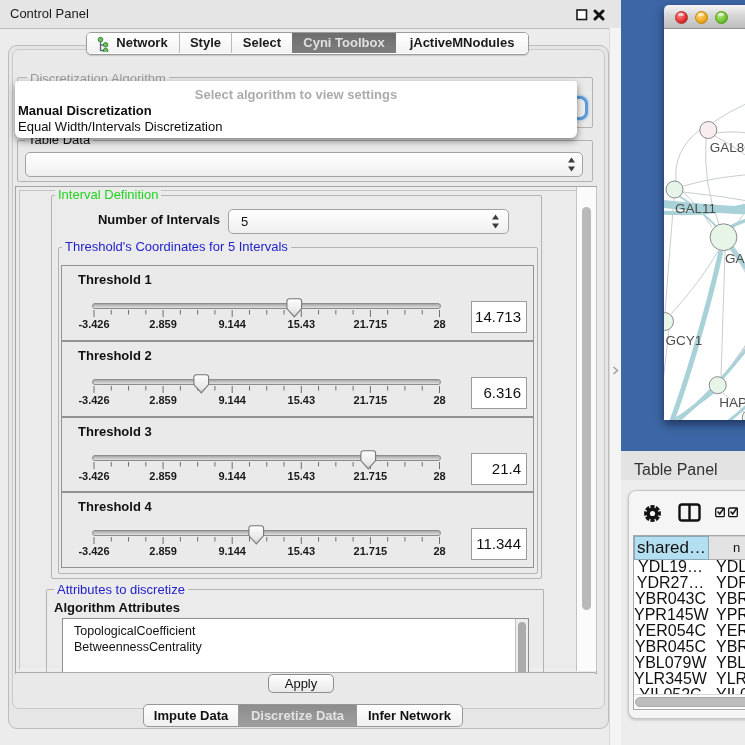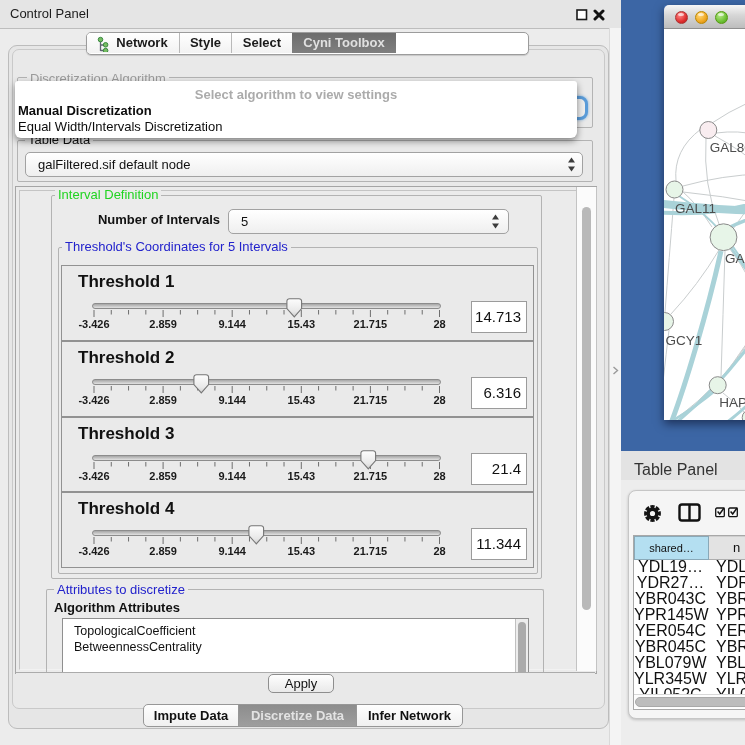--- a/index.html
+++ b/index.html
@@ -14,21 +14,21 @@
 
 .seg{position:absolute;top:0;height:20px;line-height:20px;text-align:center;font-size:13px;font-weight:bold;color:#1a1a1a;background:linear-gradient(#ffffff,#f2f2f2)}
 #toptabs{left:86px;top:32px;width:441px;height:21px;border:1px solid #9c9c9c;border-radius:5px;overflow:hidden;background:#fff;box-shadow:0 1px 1px rgba(0,0,0,.15)}
 
 .grp{position:absolute;border:1px solid #b3b3b3;border-radius:2px}
 .gtitle{position:absolute;font-size:13px;padding:0 3px;line-height:14px}
 
 .combo{position:absolute;background:linear-gradient(#ffffff,#efefef);border:1px solid #a2a2a2;border-radius:5px;font-size:13px;color:#111}
 
 .tpanel{position:absolute;left:61px;width:471px;background:#eaeaea;border:1px solid #929292}
-.ttitle{position:absolute;left:16px;top:6px;font-size:17px;font-weight:bold;color:#111}
+.ttitle{position:absolute;left:16px;top:6px;font-size:13px;font-weight:bold;color:#111}
 .track{position:absolute;height:4px;border:1px solid #8c8c8c;border-radius:3px;background:linear-gradient(#a6a6a6,#e2e2e2)}
 .tfield{position:absolute;left:409px;top:35px;width:49px;height:30px;background:#fff;border:1px solid #9b9b9b;font-size:15px;text-align:right;padding-right:5px;line-height:30px;color:#111}
 .tlab{position:absolute;font-size:11px;font-weight:bold;color:#1a1a1a;width:46px;text-align:center}
 
 #numlist{left:62px;top:618px;width:465px;height:54px;background:#fff;border:1px solid #8f8f8f;border-bottom:none;overflow:hidden;font-size:12.5px;color:#111}
 #numlist div{padding-left:11px;height:16px;line-height:16px}
 #numlist div:first-child{padding-top:4px}
 
 .btn{position:absolute;border:1px solid #8e8e8e;border-radius:5px;background:linear-gradient(#fefefe,#e9e9e9);font-size:13px;text-align:center;color:#111}
 
@@ -67,30 +67,30 @@
    <svg style="position:absolute;left:10px;top:3px" width="12" height="16" viewBox="0 0 12 16">
     <path d="M3.5 4 V15 M3.5 9 H8 M3.5 14.5 H8" stroke="#5f6572" stroke-width="1.3" fill="none"></path>
     <circle cx="3.5" cy="3.6" r="2.3" fill="#76bd62" stroke="#2f8038" stroke-width="0.9"></circle>
     <circle cx="8.6" cy="8.8" r="2.3" fill="#76bd62" stroke="#2f8038" stroke-width="0.9"></circle>
     <circle cx="8.6" cy="14.6" r="2.3" fill="#76bd62" stroke="#2f8038" stroke-width="0.9"></circle>
    </svg>
    <span style="padding-left:18px">Network</span></div>
  <div class="seg" style="left:93px;width:51px;border-right:1px solid #b9b9b9">Style</div>
  <div class="seg" style="left:145px;width:60px">Select</div>
  <div class="seg" style="left:205px;width:104px;background:linear-gradient(#6d6d6d,#7f7f7f);color:#e0e0e0">Cyni Toolbox</div>
+ <div class="seg" style="left:309px;width:132px">jActiveMNodules</div>
 </div>
 
 <div class="grp" style="left:17px;top:77px;width:574px;height:49px"></div>
 <div class="gtitle" style="left:27px;top:71.5px;background:#e9e9e9;color:#9a9a9a">Discretization Algorithm</div>
 <div class="abs" style="left:567px;top:96px;width:15px;height:18px;border:3px solid #5a9bd8;border-radius:8px;background:#ededed;box-shadow:0 0 3px rgba(90,155,216,.8)"></div>
 
 <div class="grp" style="left:17px;top:140px;width:574px;height:40px"></div>
 <div class="gtitle" style="left:25px;top:133px;background:#e9e9e9;color:#111">Table Data</div>
 <div class="combo" style="left:25px;top:152px;width:556px;height:23px;line-height:23px">
-  <span style="padding-left:12px">galFiltered.sif default node</span>
   <svg style="position:absolute;right:6px;top:4px" width="9" height="15" viewBox="0 0 9 15">
    <path d="M4.5 0.5 L8 5.5 L1 5.5 Z" fill="#3c3c3c"></path>
       <path d="M4.5 14.5 L8 9.5 L1 9.5 Z" fill="#3c3c3c"></path>
   </svg>
 </div>
 
 <div class="abs" style="left:15px;top:186px;width:580px;height:486px;border:1px solid #a5a5a5;background:#ebebeb"></div>
 <div class="abs" style="left:19px;top:190px;width:573px;height:478px;border:1px solid #d8d8d8;border-color:#c4c4c4 #f2f2f2 #f2f2f2 #c4c4c4"></div>
 
 <div class="abs" style="left:576px;top:187px;width:19px;height:484px;background:#fbfbfb;border-left:1px solid #c3c3c3;border-right:1px solid #c3c3c3"></div>
@@ -397,21 +397,21 @@
   </svg>
 <svg class="abs" style="left:715px;top:506px" width="11" height="12" viewBox="0 0 11 12">
 <rect x="0.7" y="2" width="8.6" height="8.6" rx="1.2" fill="none" stroke="#111" stroke-width="1.3"></rect>
 <path d="M2.6 5.6 L4.7 8 L9.3 1.6" stroke="#111" stroke-width="1.5" fill="none"></path>
   </svg>
 <svg class="abs" style="left:727.5px;top:506px" width="11" height="12" viewBox="0 0 11 12">
 <rect x="0.7" y="2" width="8.6" height="8.6" rx="1.2" fill="none" stroke="#111" stroke-width="1.3"></rect>
 <path d="M2.6 5.6 L4.7 8 L9.3 1.6" stroke="#111" stroke-width="1.5" fill="none"></path>
   </svg>
 <div class="abs" style="left:633px;top:535px;width:120px;height:173px;border:1px solid #a8a8a8;background:#fff"></div>
-<div class="abs" style="left:634px;top:536px;width:73px;height:22px;background:#b4dff1;border:1px solid #8aa9b8;border-width:1px;line-height:22px;text-align:center;font-size:11px;color:#111">shared…</div>
+<div class="abs" style="left:634px;top:536px;width:73px;height:22px;background:#b4dff1;border:1px solid #8aa9b8;border-width:1px;line-height:22px;text-align:center;font-size:17px;color:#111">shared…</div>
 <div class="abs" style="left:709px;top:536px;width:44px;height:22px;background:#e3e3e3;border-bottom:1px solid #adadad;border-top:1px solid #cfcfcf;line-height:22px;font-size:13px;color:#111"><span style="padding-left:24px">n</span></div>
 <div class="cell" style="left:634px;top:559px;width:73px;text-align:center;height:16px;line-height:16px">YDL19…</div>
 <div class="cell" style="left:716px;top:559px;height:16px;line-height:16px">YDL1</div>
 <div class="cell" style="left:634px;top:575px;width:73px;text-align:center;height:16px;line-height:16px">YDR27…</div>
 <div class="cell" style="left:716px;top:575px;height:16px;line-height:16px">YDR2</div>
 <div class="cell" style="left:634px;top:591px;width:73px;text-align:center;height:16px;line-height:16px">YBR043C</div>
 <div class="cell" style="left:716px;top:591px;height:16px;line-height:16px">YBR0</div>
 <div class="cell" style="left:634px;top:607px;width:73px;text-align:center;height:16px;line-height:16px">YPR145W</div>
 <div class="cell" style="left:716px;top:607px;height:16px;line-height:16px">YPR1</div>
 <div class="cell" style="left:634px;top:623px;width:73px;text-align:center;height:16px;line-height:16px">YER054C</div>

